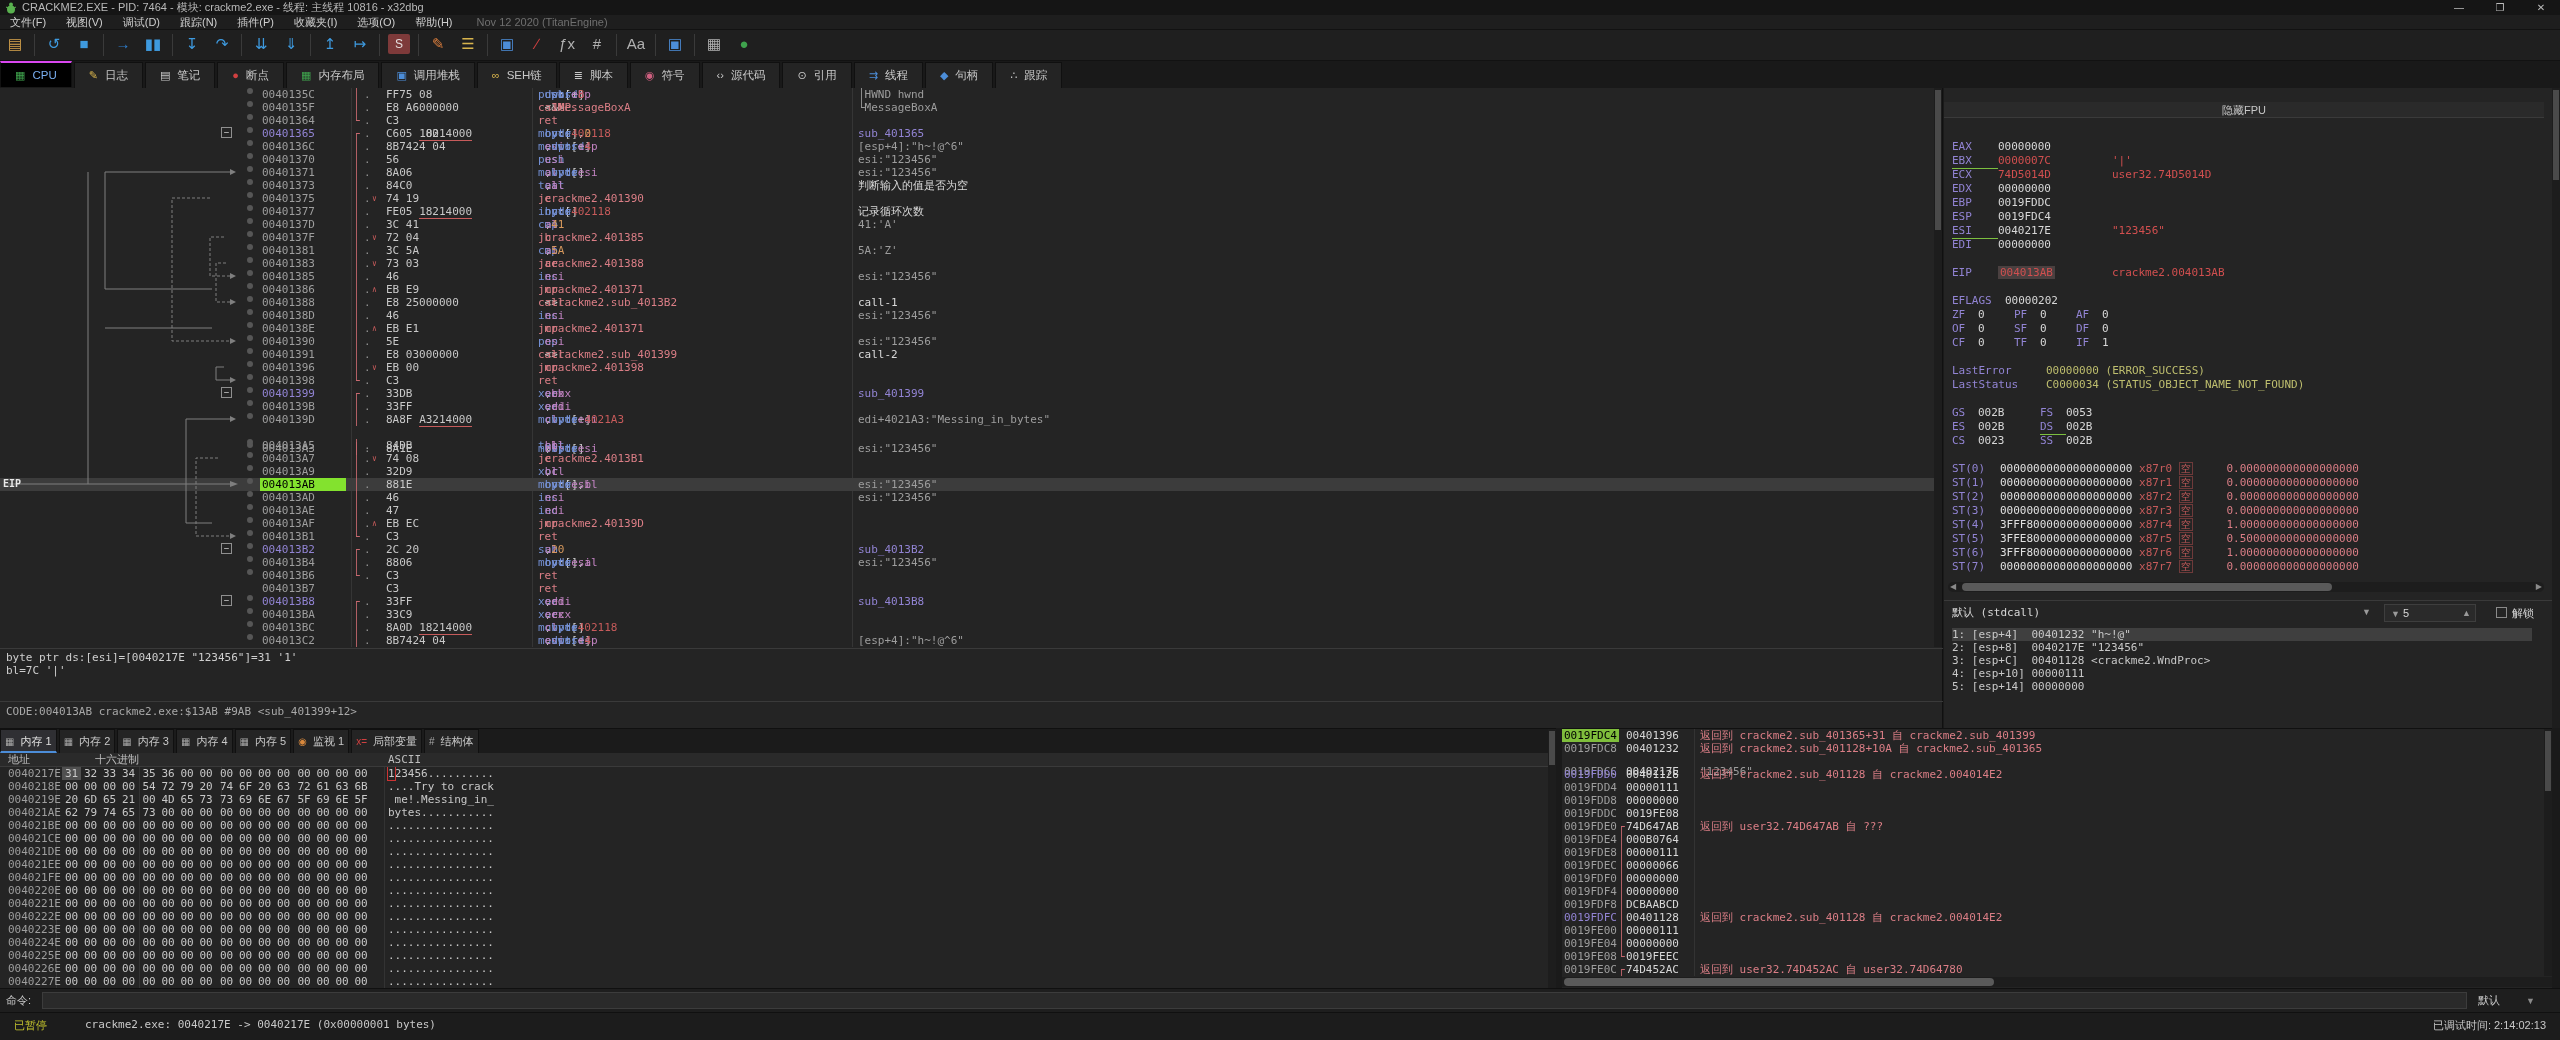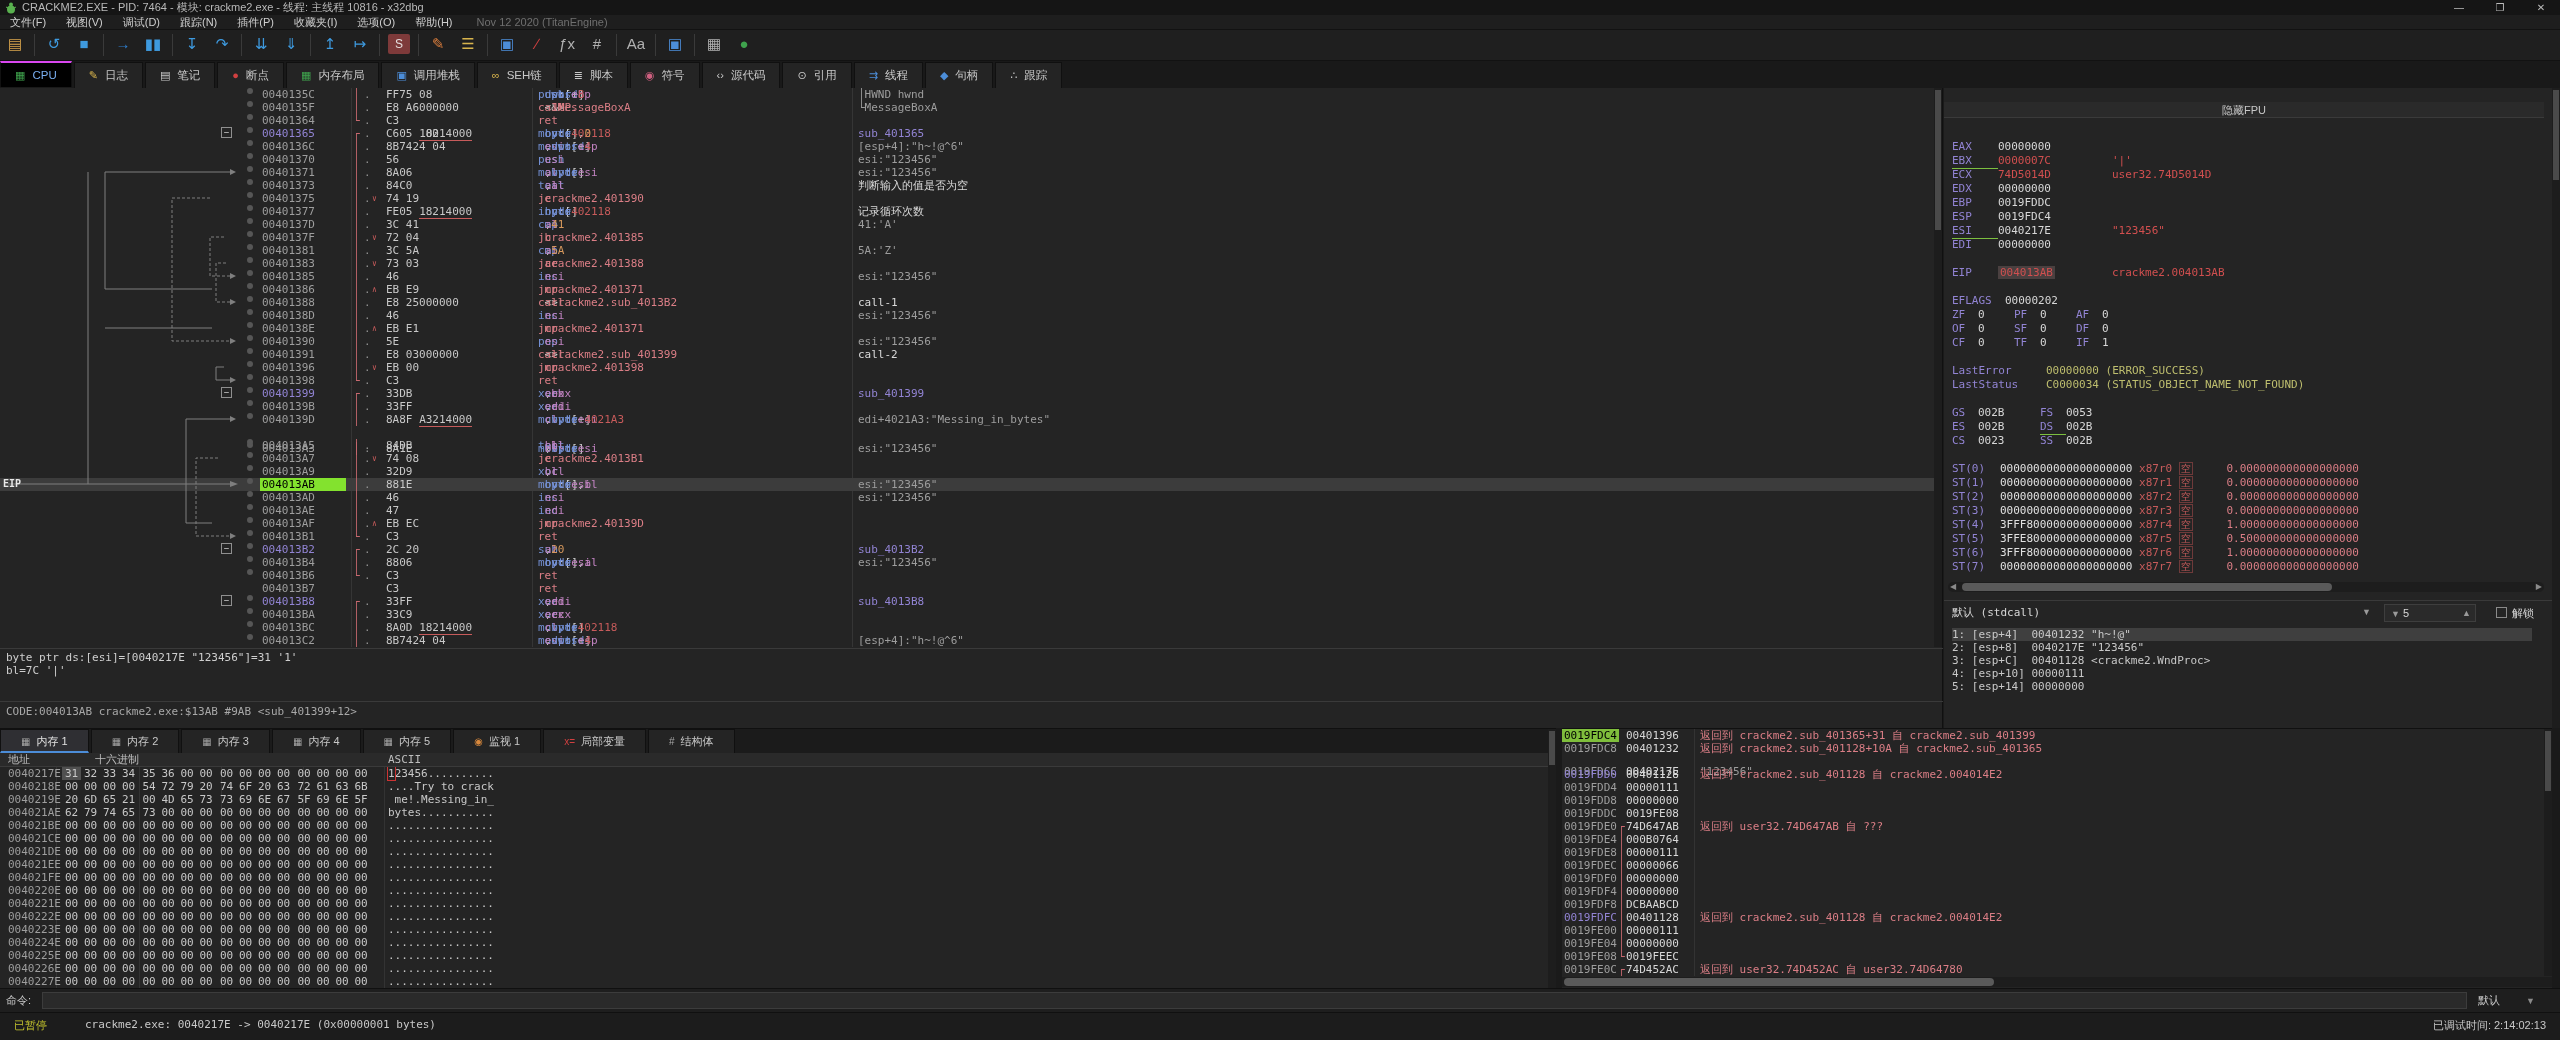--- a/index.html
+++ b/index.html
@@ -107,21 +107,21 @@
   #args { position:absolute; left:8px; top:540px; width:580px; font-family:"DejaVu Sans Mono",monospace;
     font-size:11px; color:#c8c8c8; }
   .argrow { height:13px; line-height:13px; white-space:pre; }
   .argrow.sel { background:#3f3f3f; }
   #regs-vscroll { position:absolute; right:0; top:0; width:8px; height:640px; background:#1d1d1d; }
   #regs-vscroll .thumb { position:absolute; left:1px; top:2px; width:6px; height:90px; background:#4a4a4a; }
 
   
   #dump { position:absolute; left:0; top:728px; width:1556px; height:260px; background:#242424; border-top:1px solid #101010;}
   #dumptabs { position:absolute; left:0; top:0; width:1556px; height:24px; background:#1b1b1b; }
-  .dtab { display:inline-block; height:24px; line-height:23px; padding:0 20px; margin-right:2px;
+  .dtab { display:inline-block; height:24px; line-height:23px; padding:0 4px; margin-right:2px;
     background:#242424; color:#c8c8c8; font-size:11px; border:1px solid #101010; border-bottom:none; }
   .dtab .tglyph { margin-right:6px; font-size:10px; }
   .dtab.active { background:#2f2f33; border-bottom:2px solid #4c8dd8; color:#e0e0e0;}
   #dumphead { position:absolute; left:0; top:24px; width:1556px; height:14px; background:#2a2a2a;
     border-bottom:1px solid #3a3a3a; color:#bfbfbf; font-size:11px; line-height:13px; font-family:"DejaVu Sans Mono",monospace;}
   #dumphead span { position:absolute; }
   #dump-rows { position:absolute; left:0; top:38px; width:1548px; height:222px; overflow:hidden;
     font-family:"DejaVu Sans Mono",monospace; font-size:11px; color:#c8c8c8; }
   .mrow { position:absolute; left:0; width:100%; height:13px; line-height:13px; white-space:pre; }
   .maddr { position:absolute; left:8px; color:#9e9e9e; }

